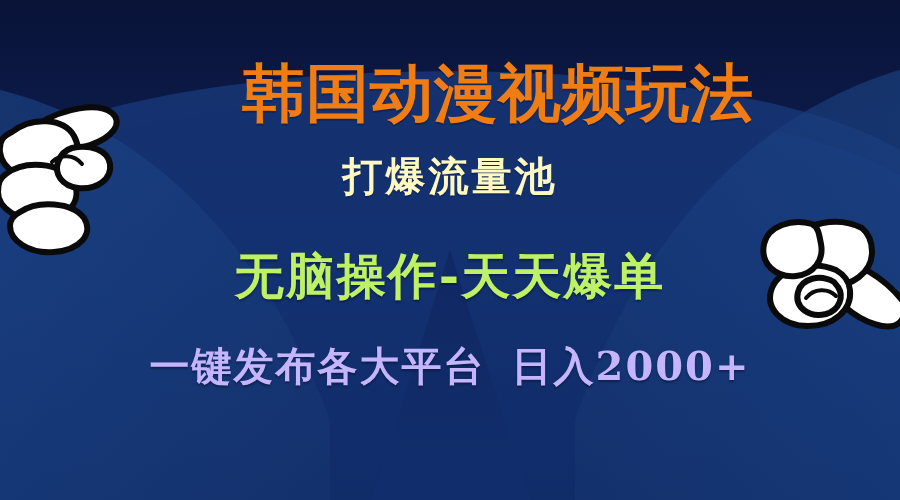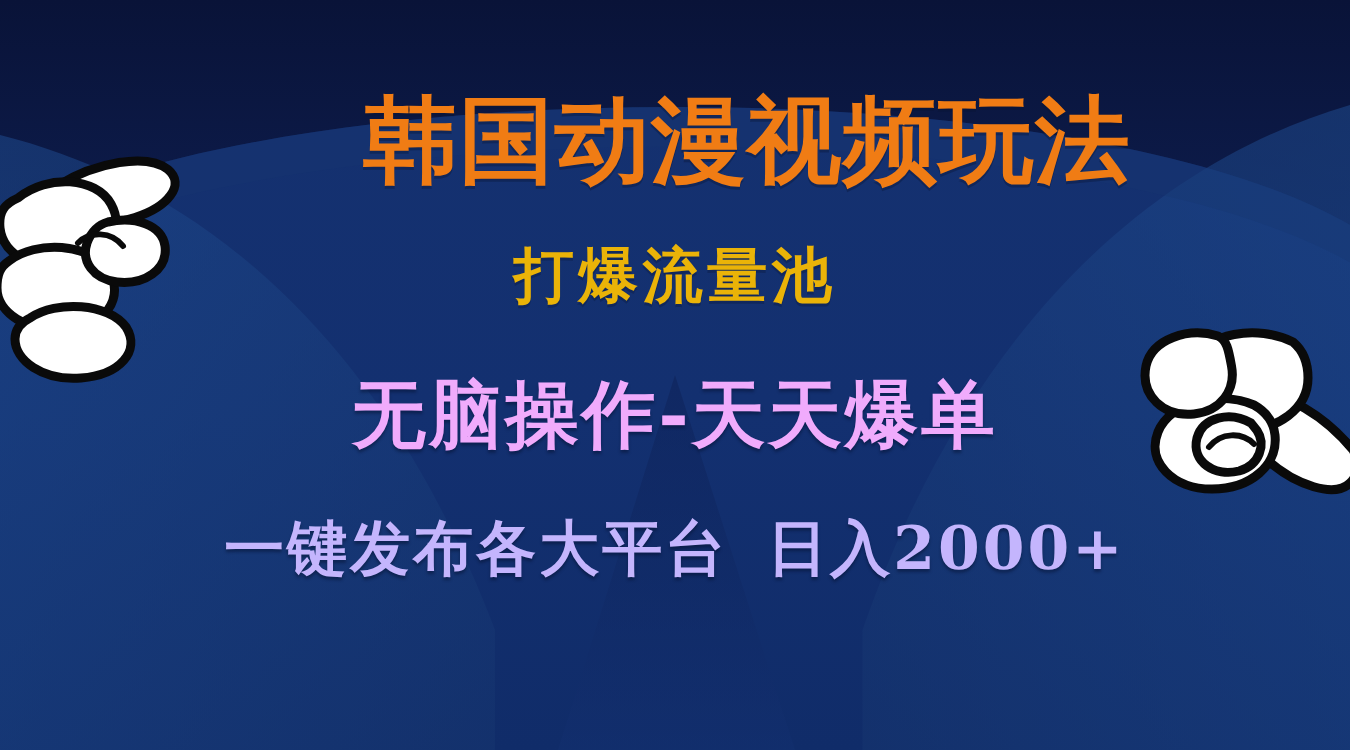--- a/index.html
+++ b/index.html
@@ -58,34 +58,34 @@
     top: 62px;
     font-size: 63px;
     font-weight: bold;
     letter-spacing: 1px;
     color: #F07C14;
     font-family: "DejaVu Sans", "Liberation Sans", sans-serif;
     text-shadow: 0 2px 0 rgba(10,20,50,0.35);
     padding-left: 48px;
   }
   #sub-line {
-    top: 164px;
+    top: 156px;
     font-size: 40px;
     font-weight: bold;
     letter-spacing: 3px;
-    color: #eab308;
+    color: #fef9c3;
     font-family: "DejaVu Serif", "Liberation Serif", serif;
     text-shadow: 0 2px 0 rgba(10,20,50,0.30);
   }
   #feature-line {
     top: 252px;
     font-size: 49px;
     font-weight: bold;
     letter-spacing: 2px;
-    color: #f0abfc;
+    color: #bef264;
     font-family: "DejaVu Serif", "Liberation Serif", serif;
     text-shadow: 0 2px 2px rgba(5,15,45,0.45);
   }
   #income-line {
     top: 346px;
     font-size: 40px;
     font-weight: bold;
     letter-spacing: 2px;
     color: #c4b5fd;
     font-family: "DejaVu Serif", "Liberation Serif", serif;

